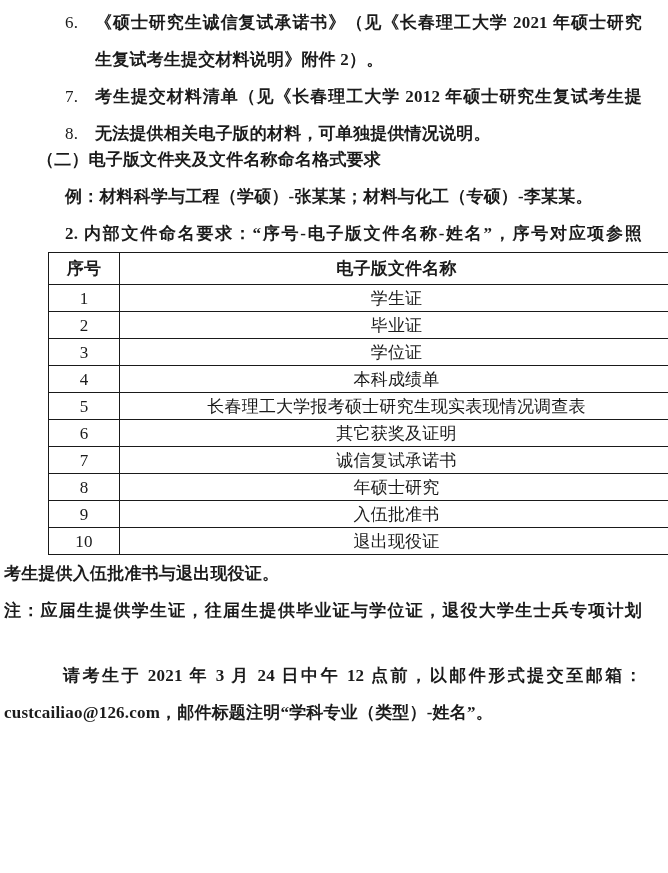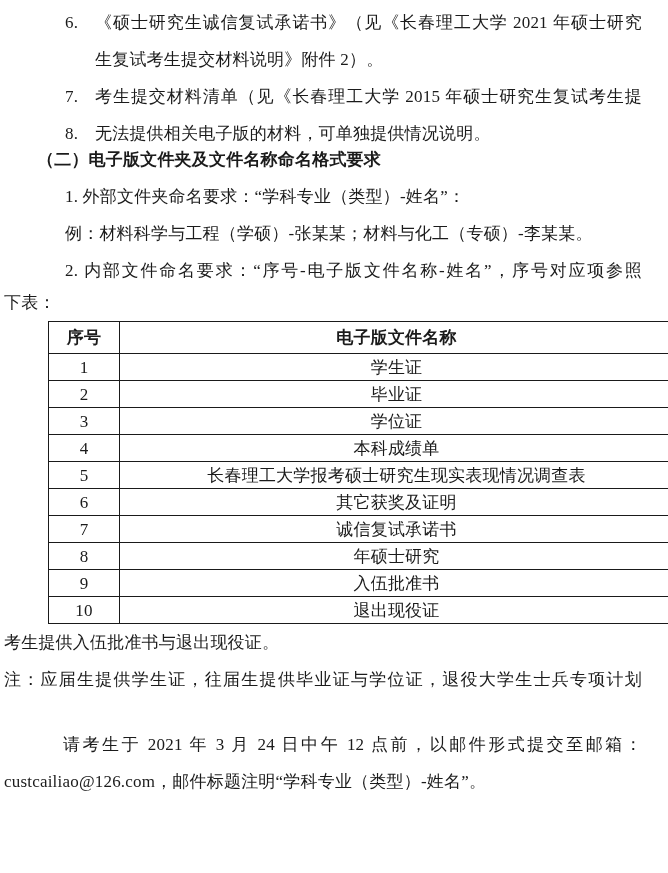--- a/index.html
+++ b/index.html
@@ -15,20 +15,21 @@
     font-size: 17px;
     letter-spacing: 0.2px;
     overflow: hidden;
   }
   .line {
     height: 37px;
     line-height: 37px;
     text-align: justify;
     overflow: hidden;
     white-space: nowrap;
+    font-weight: bold;
   }
   .fill { text-align-last: justify; white-space: normal; }
   .li {
     display: flex;
     margin-left: 61px;
   }
   .li .num {
     flex: 0 0 30px;
     width: 30px;
     height: 37px;
@@ -83,36 +84,34 @@
     <span class="num">6.</span>
     <div class="li-text">
       <div class="line fill">《硕士研究生诚信复试承诺书》（见《长春理工大学 2021 年硕士研究</div>
       <div class="line">生复试考生提交材料说明》附件 2）。</div>
     </div>
   </div>
 
   <div class="li">
     <span class="num">7.</span>
     <div class="li-text">
-      <div class="line fill">考生提交材料清单（见《长春理工大学 2015 年硕士研究生复试考生提</div>
+      <div class="line fill">考生提交材料清单（见《长春理工大学 2012 年硕士研究生复试考生提</div>
     </div>
   </div>
 
   <div class="li">
     <span class="num">8.</span>
     <div class="li-text">
       <div class="line">无法提供相关电子版的材料，可单独提供情况说明。</div>
     </div>
   </div>
 
   <div class="heading h2">（二）电子版文件夹及文件名称命名格式要求</div>
-  <div class="line indent1">1. 外部文件夹命名要求：“学科专业（类型）-姓名”：</div>
   <div class="line indent1">例：材料科学与工程（学硕）-张某某；材料与化工（专硕）-李某某。</div>
   <div class="line indent1 fill">2. 内部文件命名要求：“序号-电子版文件名称-姓名”，序号对应项参照</div>
-  <div class="line tbl-lead">下表：</div>
 
   <table class="doc-table">
     <tbody>
         <tr>
       <th class="col-no">序号</th>
       <th>电子版文件名称</th>
     </tr>
     <tr>
       <td>1</td>
       <td>学生证</td>

